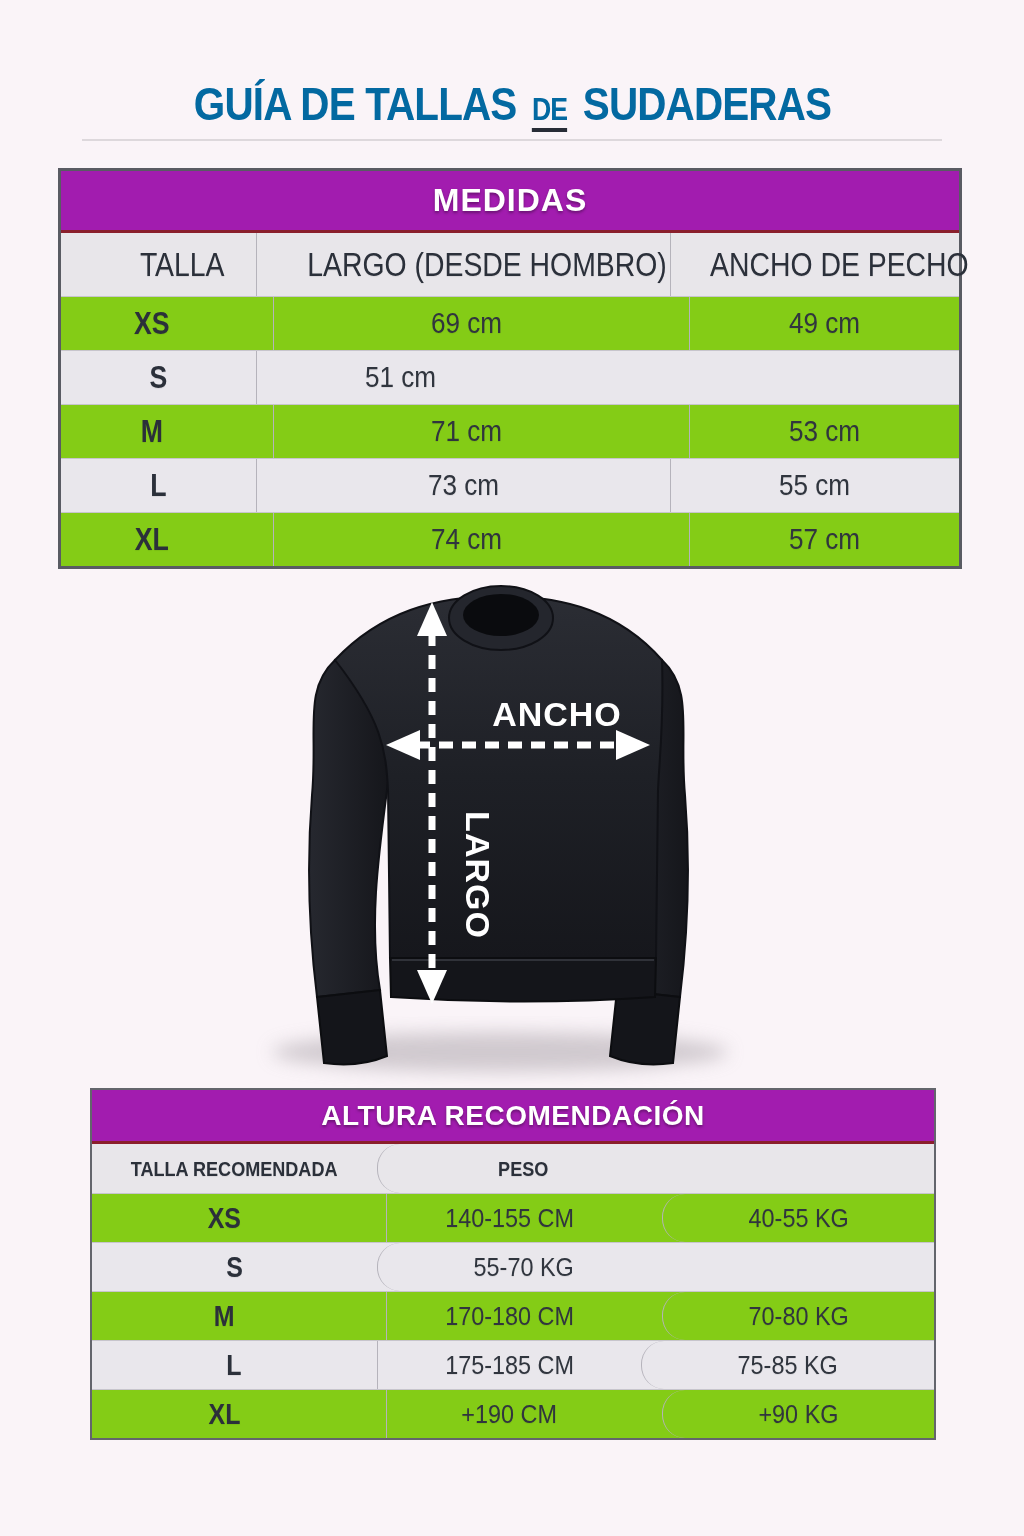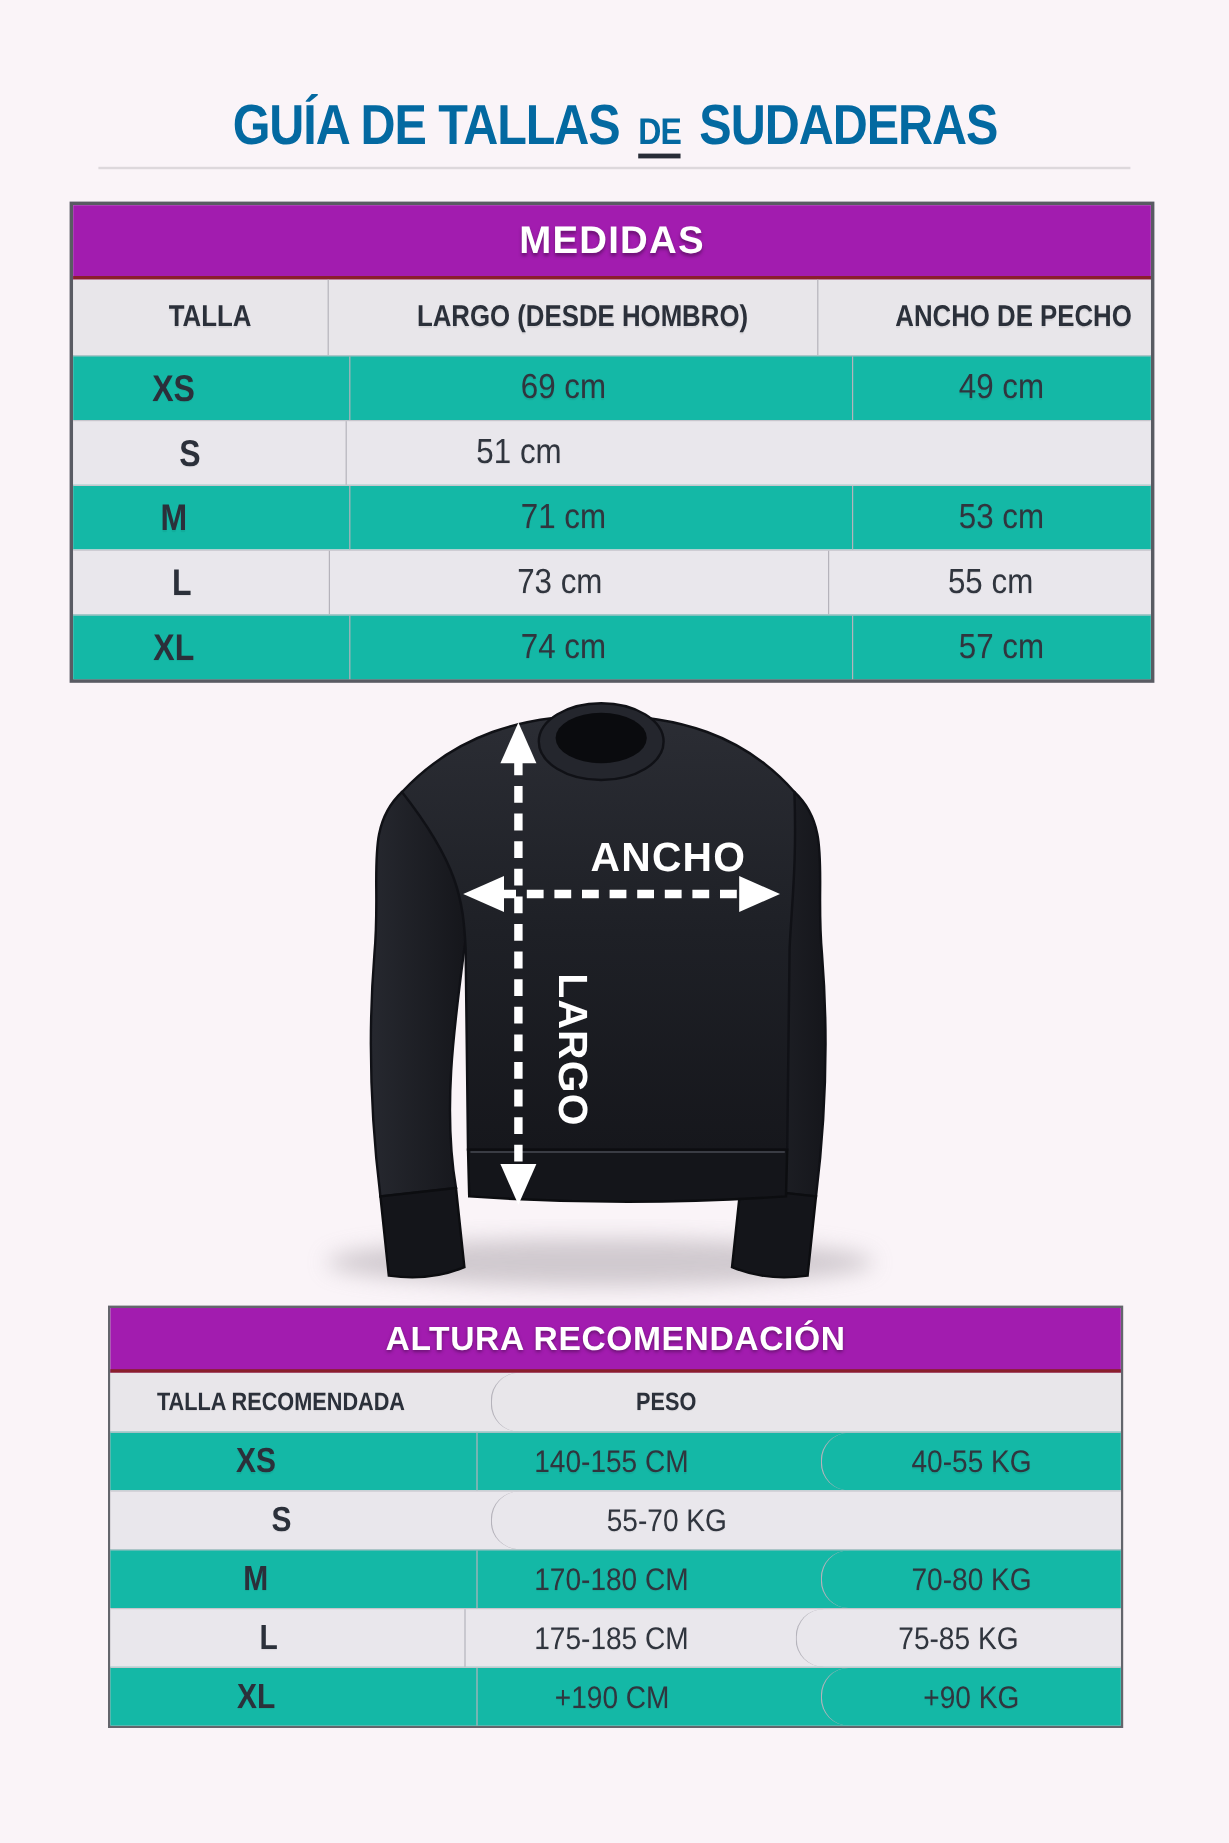--- a/index.html
+++ b/index.html
@@ -40,30 +40,30 @@
   }
   .tbl-1 .tbl-title{height:59px;font-size:32px;letter-spacing:1px;}
   .tbl-2 .tbl-title{height:51px;font-size:28px;letter-spacing:.5px;}
   .trow{display:flex;align-items:stretch;}
   .trow + .trow{border-top:1px solid #c7c5cc;}
   .cell{
     display:flex;align-items:center;justify-content:center;
     box-sizing:border-box;text-align:center;
     text-shadow:0 1px 1px rgba(0,0,0,.07);
   }
-  .cell + .cell{border-left:1px solid #b5b3bb;margin-left:32px;}
+  .cell + .cell{border-left:1px solid #b5b3bb;}
   .head-row{background:#e8e6ea;}
   .row-alt{background:#e9e7ec;}
-  .row-norm{background:#14b8a6;gap:30px;}
+  .row-norm{background:#84cc16;gap:30px;}
   .tbl-1 .head-row{height:63px;}
   .tbl-1 .data-row{height:53px;}
   .tbl-1 .c1{width:21.7%;}
   .tbl-1 .c2{width:46.1%;}
   .tbl-1 .c3{width:32.2%;}
-  .tbl-1 .head-row .cell{font-weight:700;font-size:25px;color:#2b303a;padding-left:48px;}
+  .tbl-1 .head-row .cell{font-weight:400;font-size:33px;color:#2b303a;padding-left:48px;}
   .tbl-1 .size-cell{font-weight:700;font-size:31px;}
   .tbl-1 .val-cell{font-weight:400;font-size:29px;color:#30353e;}
   .tbl-2 .head-row{height:49px;}
   .tbl-2 .data-row{height:48px;}
   .tbl-2 .c1{width:33.8%;}
   .tbl-2 .c2{width:31.4%;}
   .tbl-2 .c3{width:34.8%;border-radius:23px;}
   .tbl-2 .head-row .cell{font-weight:700;font-size:21px;color:#2b303a;}
   .tbl-2 .size-cell{font-weight:700;font-size:29px;}
   .tbl-2 .val-cell{font-weight:400;font-size:26px;color:#30353e;}

